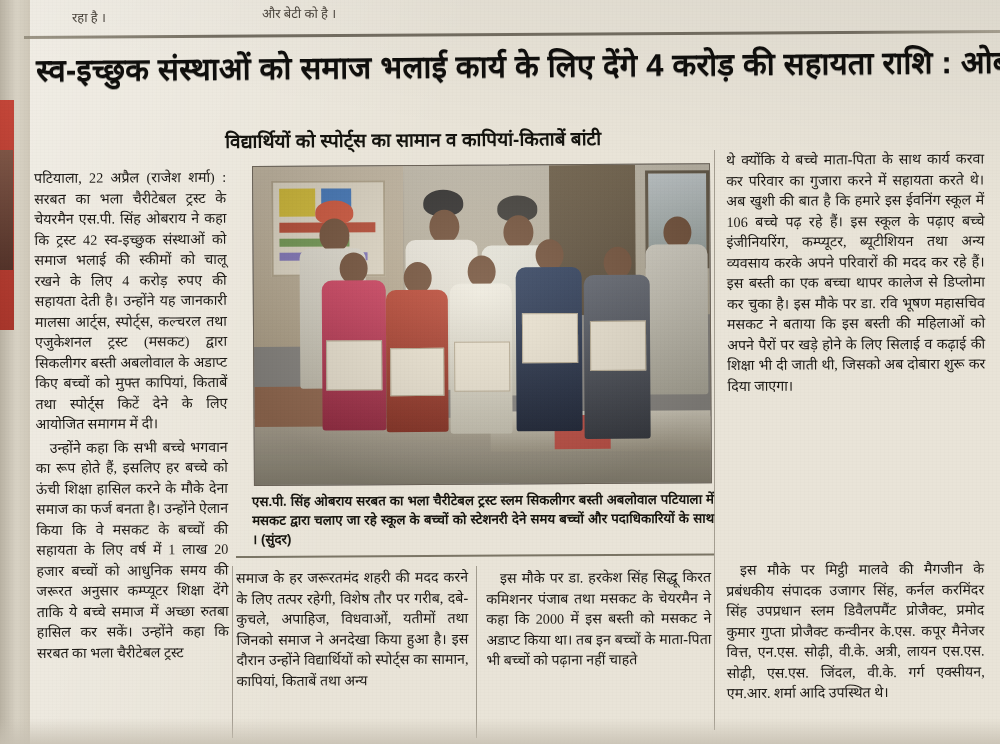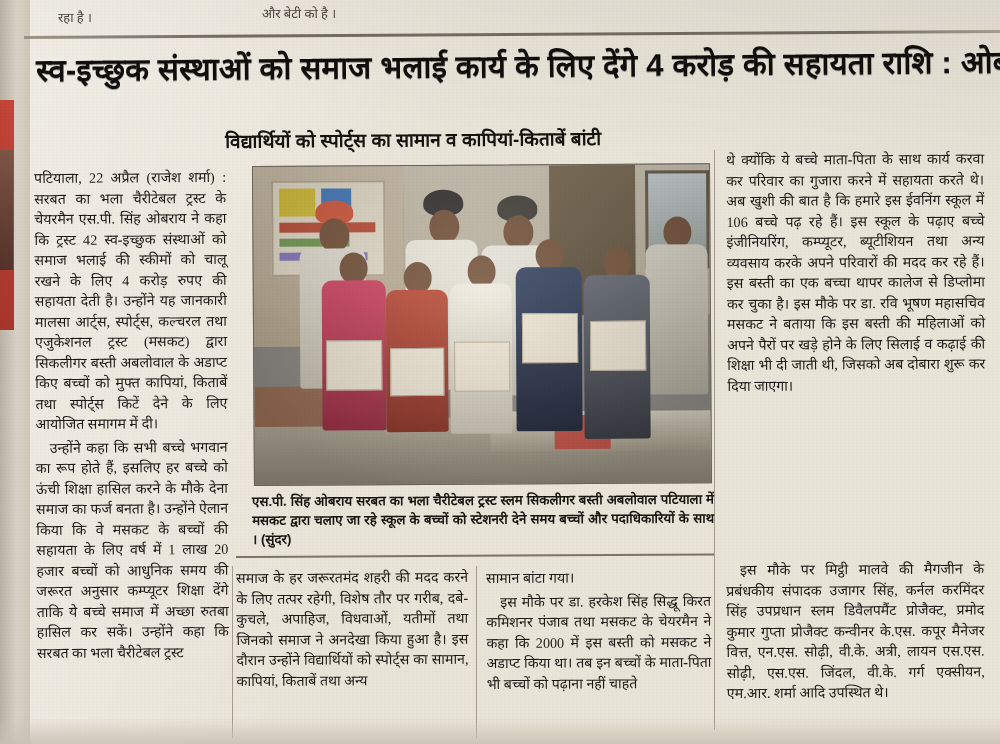--- a/index.html
+++ b/index.html
@@ -134,21 +134,21 @@
 </head>
 <body>
 
 <div id="page">
 
   <div id="left-edge"></div>
   <div id="left-red"></div>
   <div id="left-photo"></div>
 
   <div id="top-strip">
-    <span class="frag" style="left:28px;top:8px;">रहा है ।</span>
+    <span class="frag" style="left:42px;top:8px;">रहा है ।</span>
     <span class="frag" style="left:232px;top:4px;">और बेटी को है ।</span>
   </div>
   <div id="top-rule"></div>
 
   <div id="headline">
     <div class="hl">स्व-इच्छुक संस्थाओं को समाज भलाई कार्य के लिए देंगे 4 करोड़ की सहायता राशि : ओबराय</div>
   </div>
 
   <div id="subhead">विद्यार्थियों को स्पोर्ट्स का सामान व कापियां-किताबें बांटी</div>
 
@@ -233,21 +233,20 @@
   <div id="col-r" class="col">
     <p>थे क्योंकि ये बच्चे माता-पिता के साथ कार्य करवा कर परिवार का गुजारा करने में सहायता करते थे। अब खुशी की बात है कि हमारे इस ईवनिंग स्कूल में 106 बच्चे पढ़ रहे हैं। इस स्कूल के पढ़ाए बच्चे इंजीनियरिंग, कम्प्यूटर, ब्यूटीशियन तथा अन्य व्यवसाय करके अपने परिवारों की मदद कर रहे हैं। इस बस्ती का एक बच्चा थापर कालेज से डिप्लोमा कर चुका है। इस मौके पर डा. रवि भूषण महासचिव मसकट ने बताया कि इस बस्ती की महिलाओं को अपने पैरों पर खड़े होने के लिए सिलाई व कढ़ाई की शिक्षा भी दी जाती थी, जिसको अब दोबारा शुरू कर दिया जाएगा।</p>
   </div>
 
   <div id="hr-mid"></div>
 
   <div id="colb1" class="col">
     <p>समाज के हर जरूरतमंद शहरी की मदद करने के लिए तत्पर रहेगी, विशेष तौर पर गरीब, दबे-कुचले, अपाहिज, विधवाओं, यतीमों तथा जिनको समाज ने अनदेखा किया हुआ है। इस दौरान उन्होंने विद्यार्थियों को स्पोर्ट्स का सामान, कापियां, किताबें तथा अन्य</p>
   </div>
   <div id="colb2" class="col">
-    <p>सामान बांटा गया।</p>
     <p class="ind">इस मौके पर डा. हरकेश सिंह सिद्धू किरत कमिशनर पंजाब तथा मसकट के चेयरमैन ने कहा कि 2000 में इस बस्ती को मसकट ने अडाप्ट किया था। तब इन बच्चों के माता-पिता भी बच्चों को पढ़ाना नहीं चाहते</p>
   </div>
   <div id="colb3" class="col">
     <p class="ind">इस मौके पर मिट्ठी मालवे की मैगजीन के प्रबंधकीय संपादक उजागर सिंह, कर्नल करमिंदर सिंह उपप्रधान स्लम डिवैलपमैंट प्रोजैक्ट, प्रमोद कुमार गुप्ता प्रोजैक्ट कन्वीनर के.एस. कपूर मैनेजर वित्त, एन.एस. सोढ़ी, वी.के. अत्री, लायन एस.एस. सोढ़ी, एस.एस. जिंदल, वी.के. गर्ग एक्सीयन, एम.आर. शर्मा आदि उपस्थित थे।</p>
   </div>
 
   <div class="vrule" style="left:714px;top:150px;height:580px;"></div>
   <div class="vrule" style="left:476px;top:566px;height:172px;"></div>
   <div class="vrule" style="left:232px;top:566px;height:172px;"></div>
 

